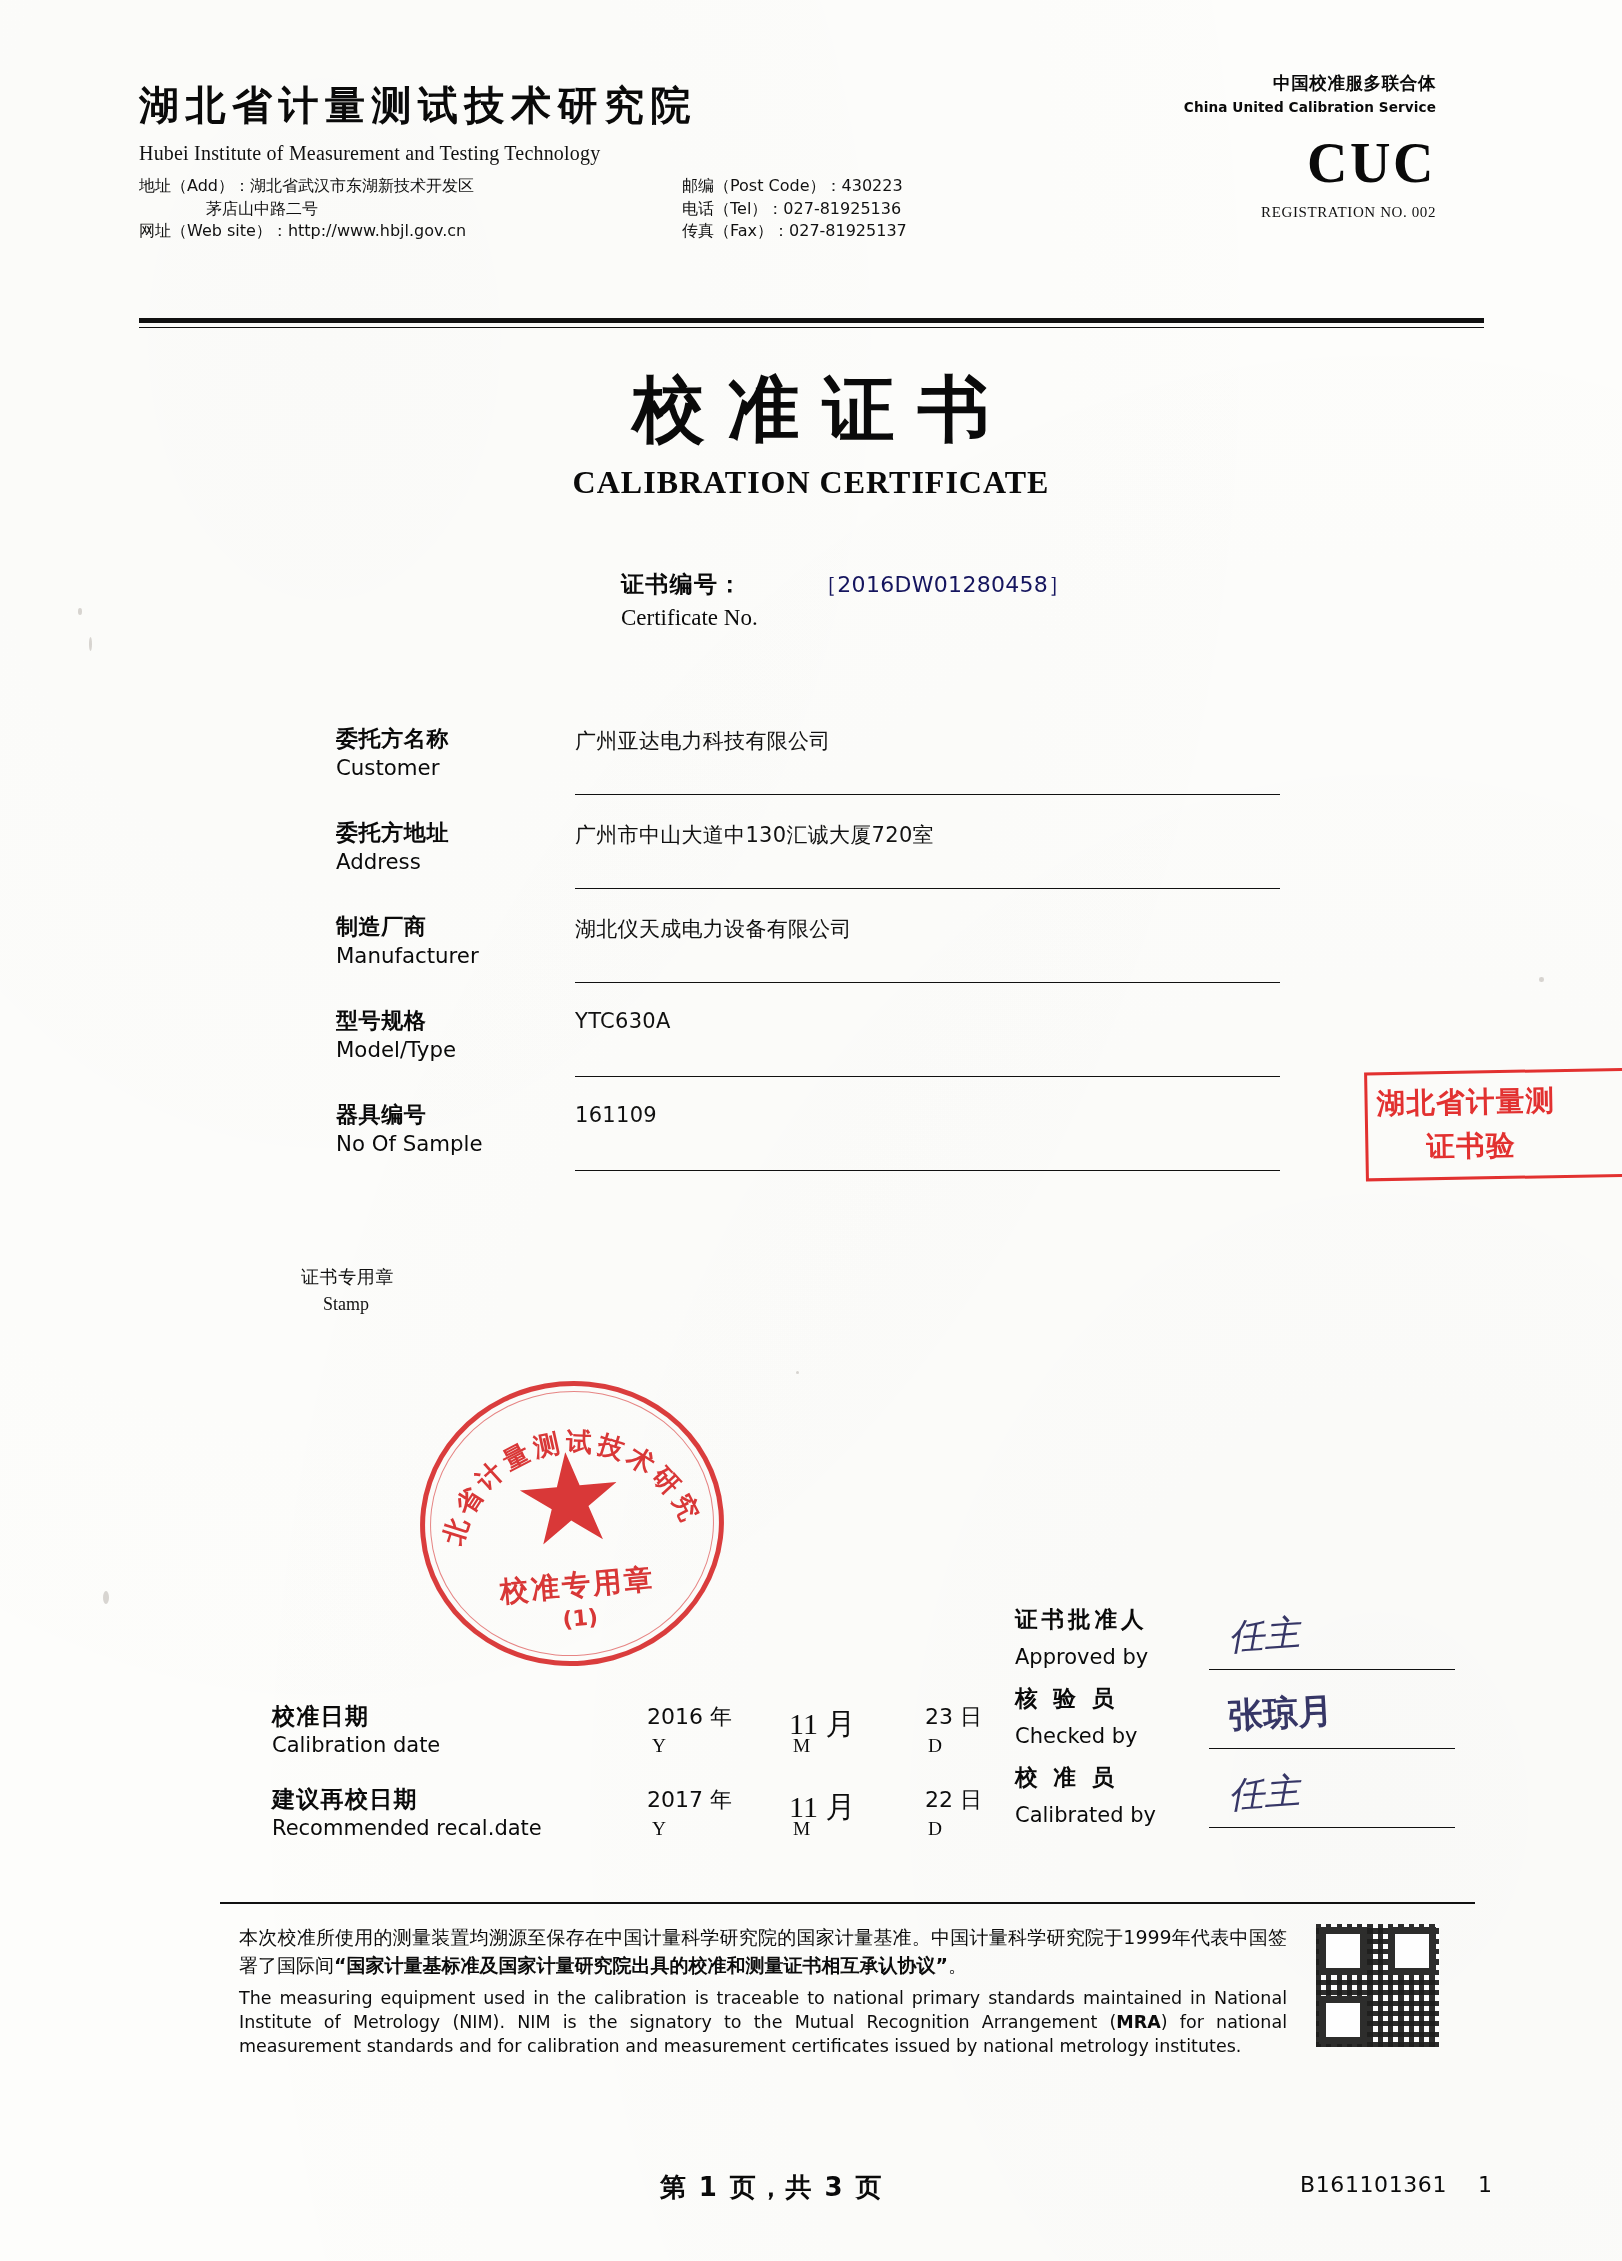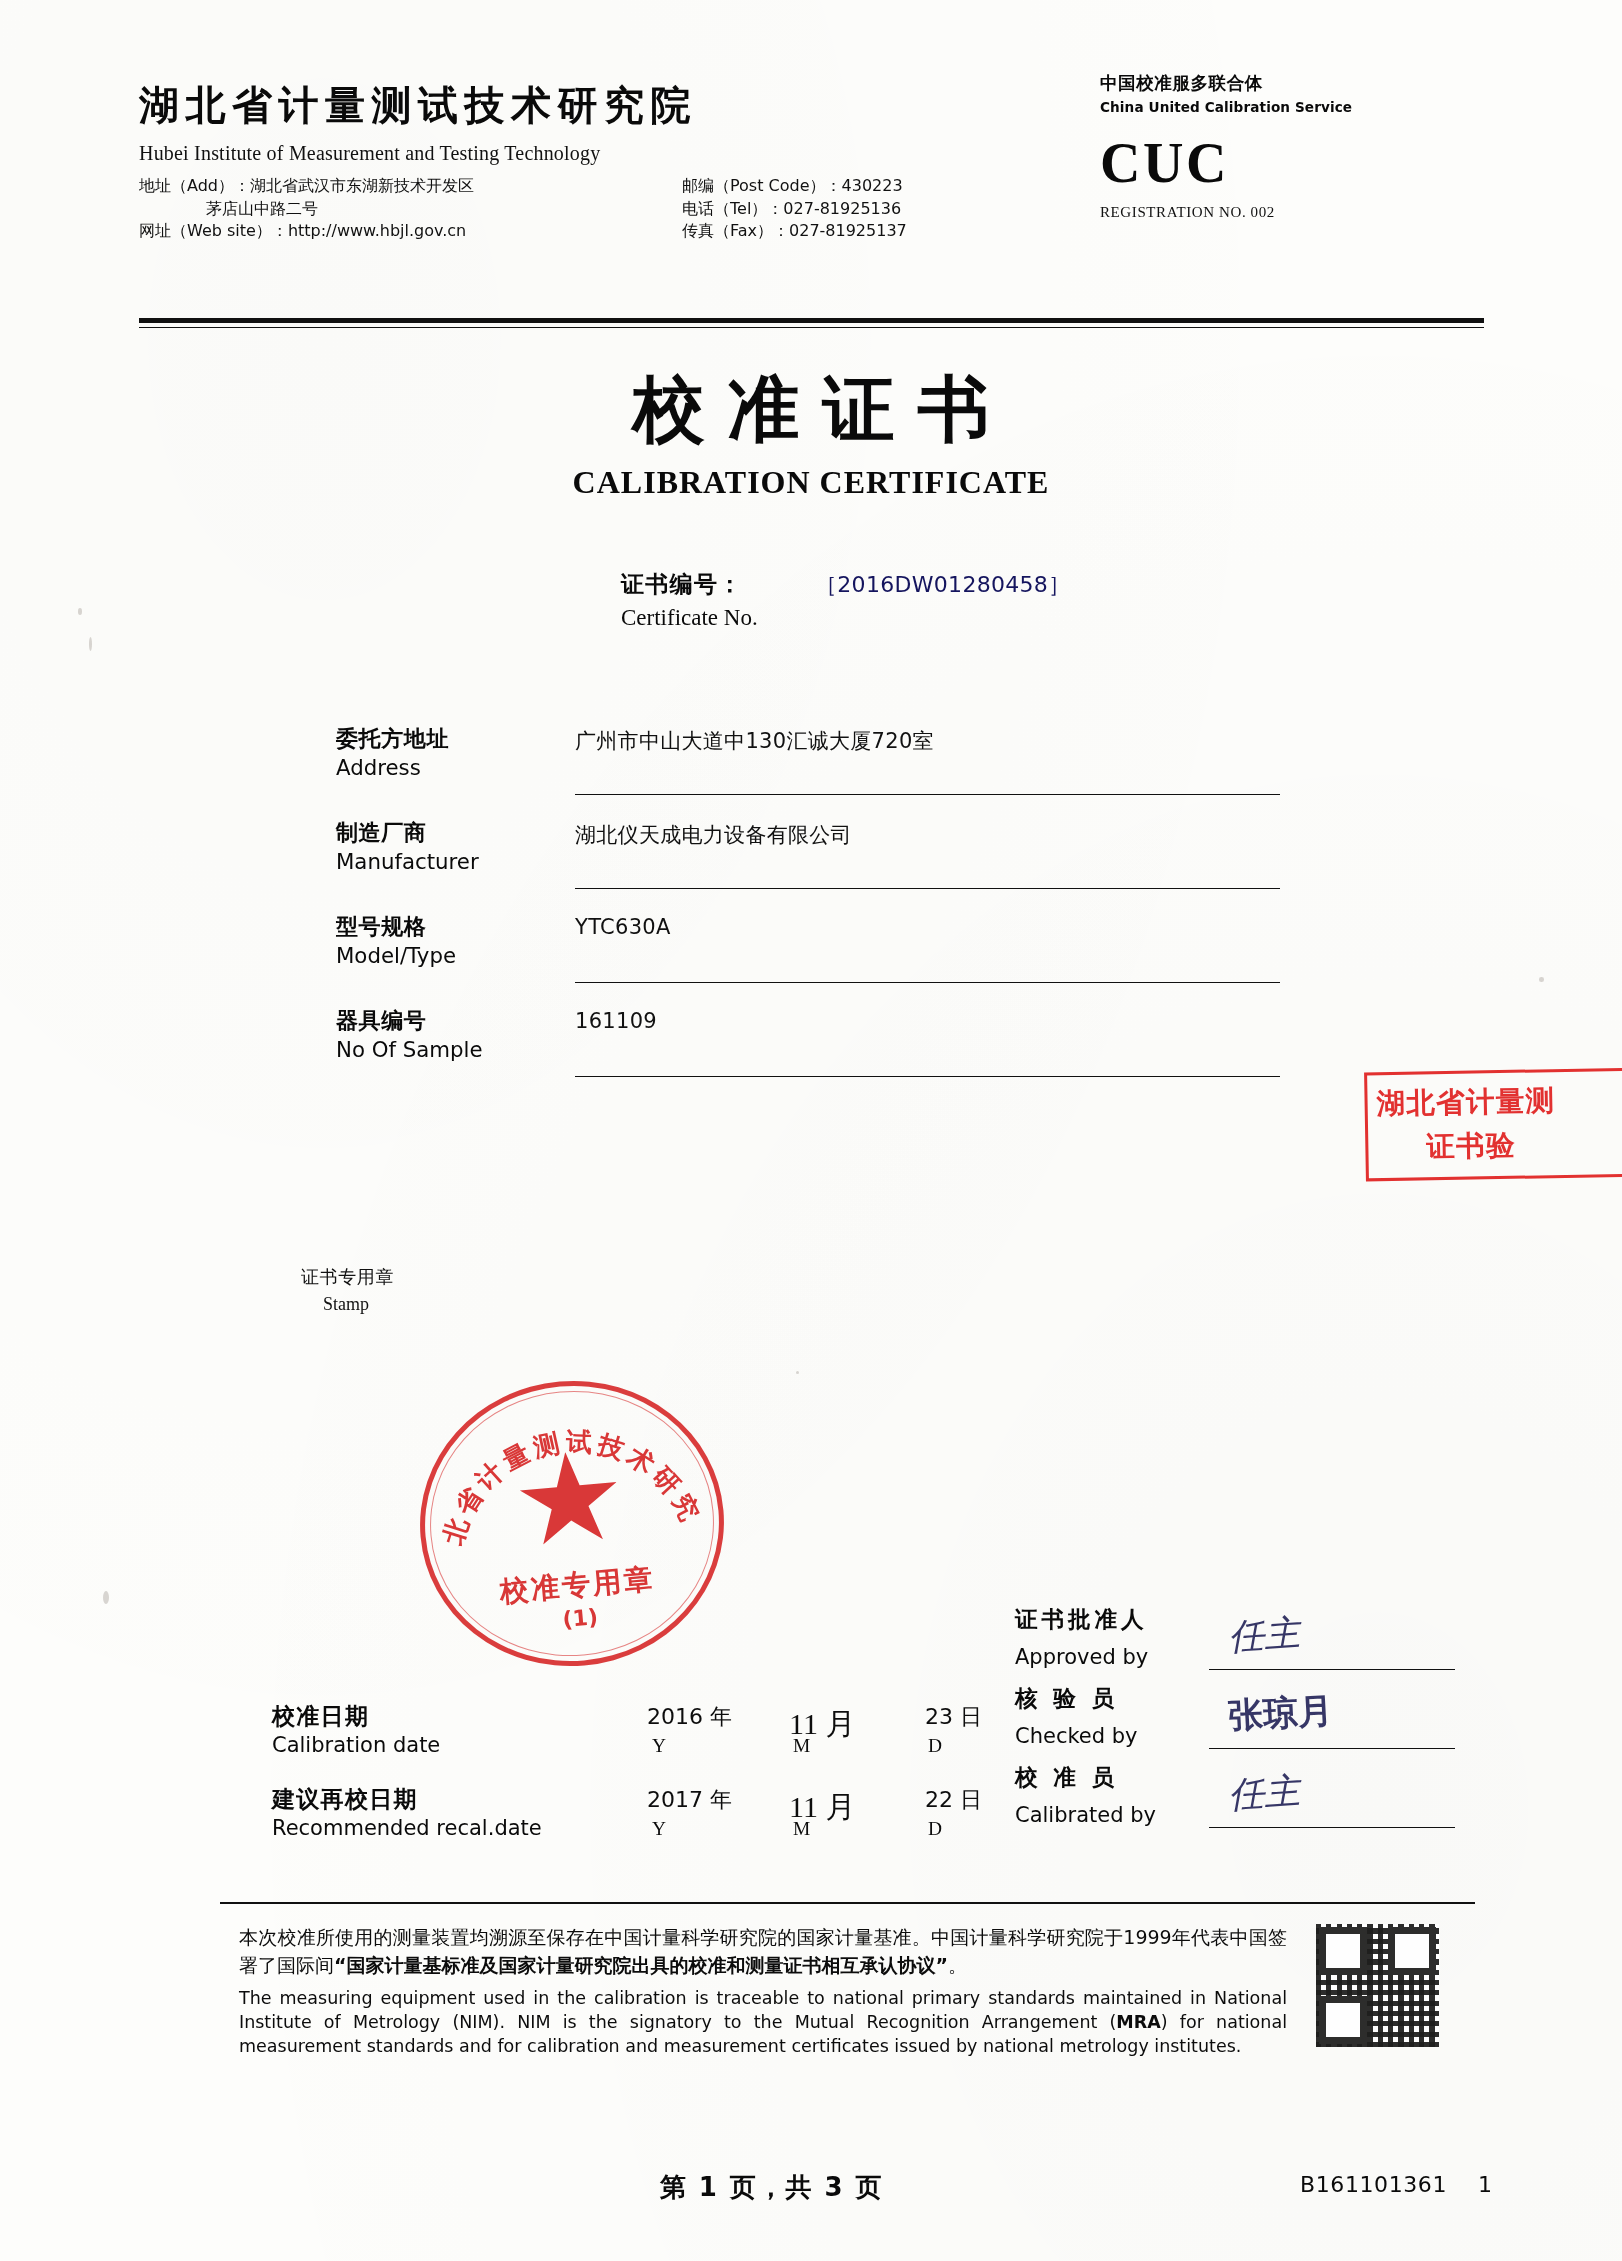--- a/index.html
+++ b/index.html
@@ -77,21 +77,21 @@
   .contact .indent {
     padding-left: 67px;
   }
 
   
   .cuc {
     position: absolute;
     left: 1100px;
     top: 71px;
     width: 336px;
-    text-align: left;
+    text-align: right;
   }
   .cuc-cn {
     font-family: "DejaVu Sans", sans-serif;
     font-weight: bold;
     font-size: 17.5px;
     color: #0a0a0a;
     letter-spacing: 0.6px;
   }
   .cuc-en {
     font-family: "DejaVu Sans", sans-serif;
@@ -556,20 +556,26 @@
   <div class="title-en">CALIBRATION CERTIFICATE</div>
 
   <div class="certno">
     <div class="certno-cn">证书编号：</div>
     <div class="certno-en">Certificate No.</div>
     <div class="certno-value">［2016DW01280458］</div>
   </div>
 
   <div class="fields">
 
+    <div class="field">
+      <div class="lbl-cn">委托方名称</div>
+      <div class="lbl-en">Customer</div>
+      <div class="val">广州亚达电力科技有限公司</div>
+      <div class="underline"></div>
+    </div>
 
     <div class="field">
       <div class="lbl-cn">委托方地址</div>
       <div class="lbl-en">Address</div>
       <div class="val">广州市中山大道中130汇诚大厦720室</div>
       <div class="underline"></div>
     </div>
 
 
     <div class="field">

